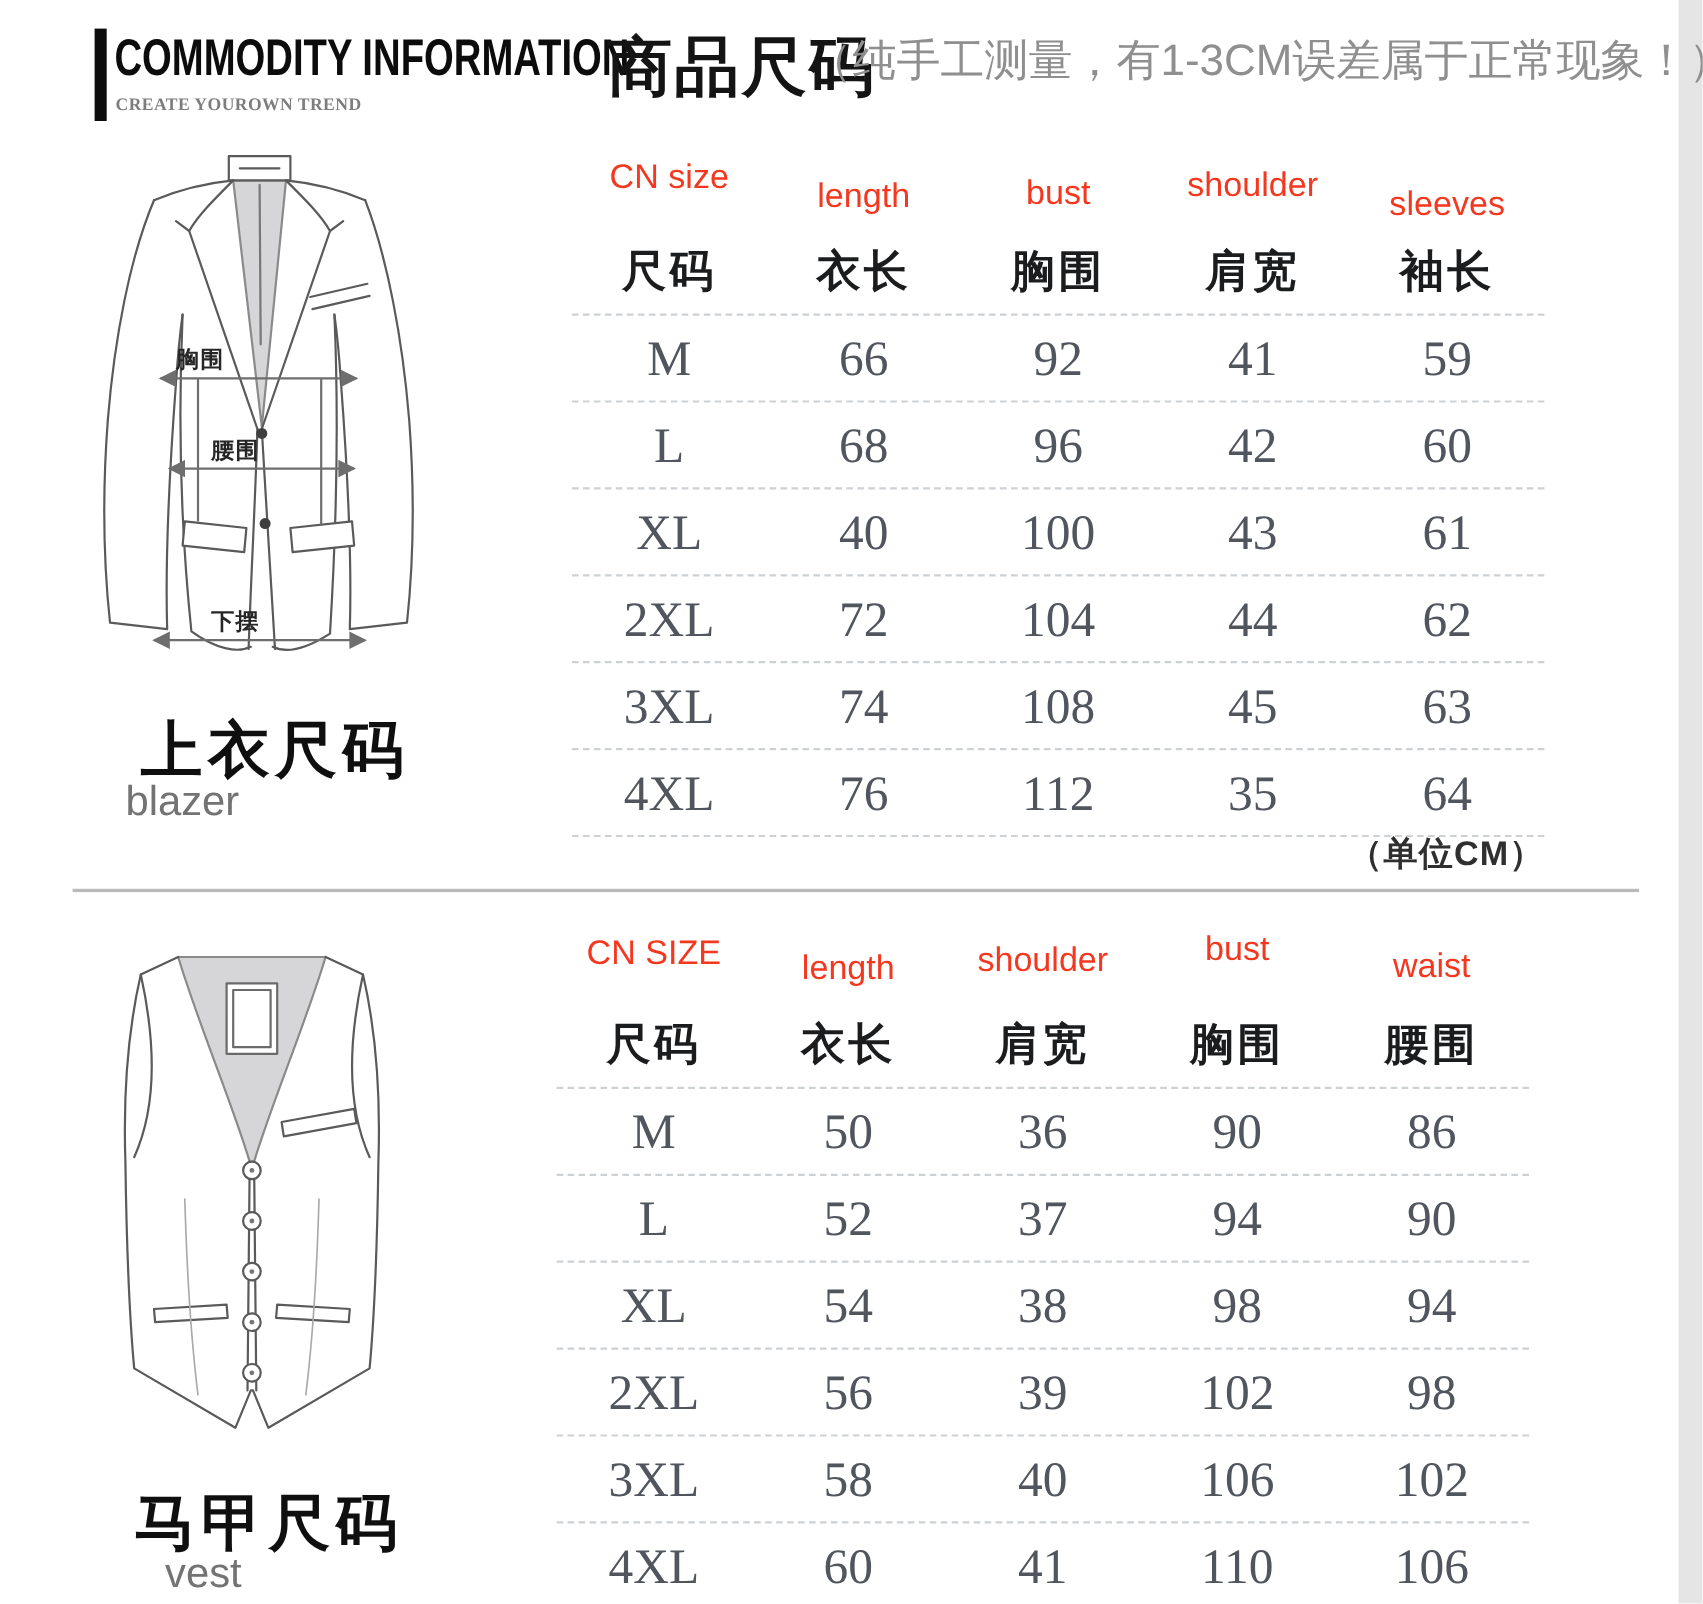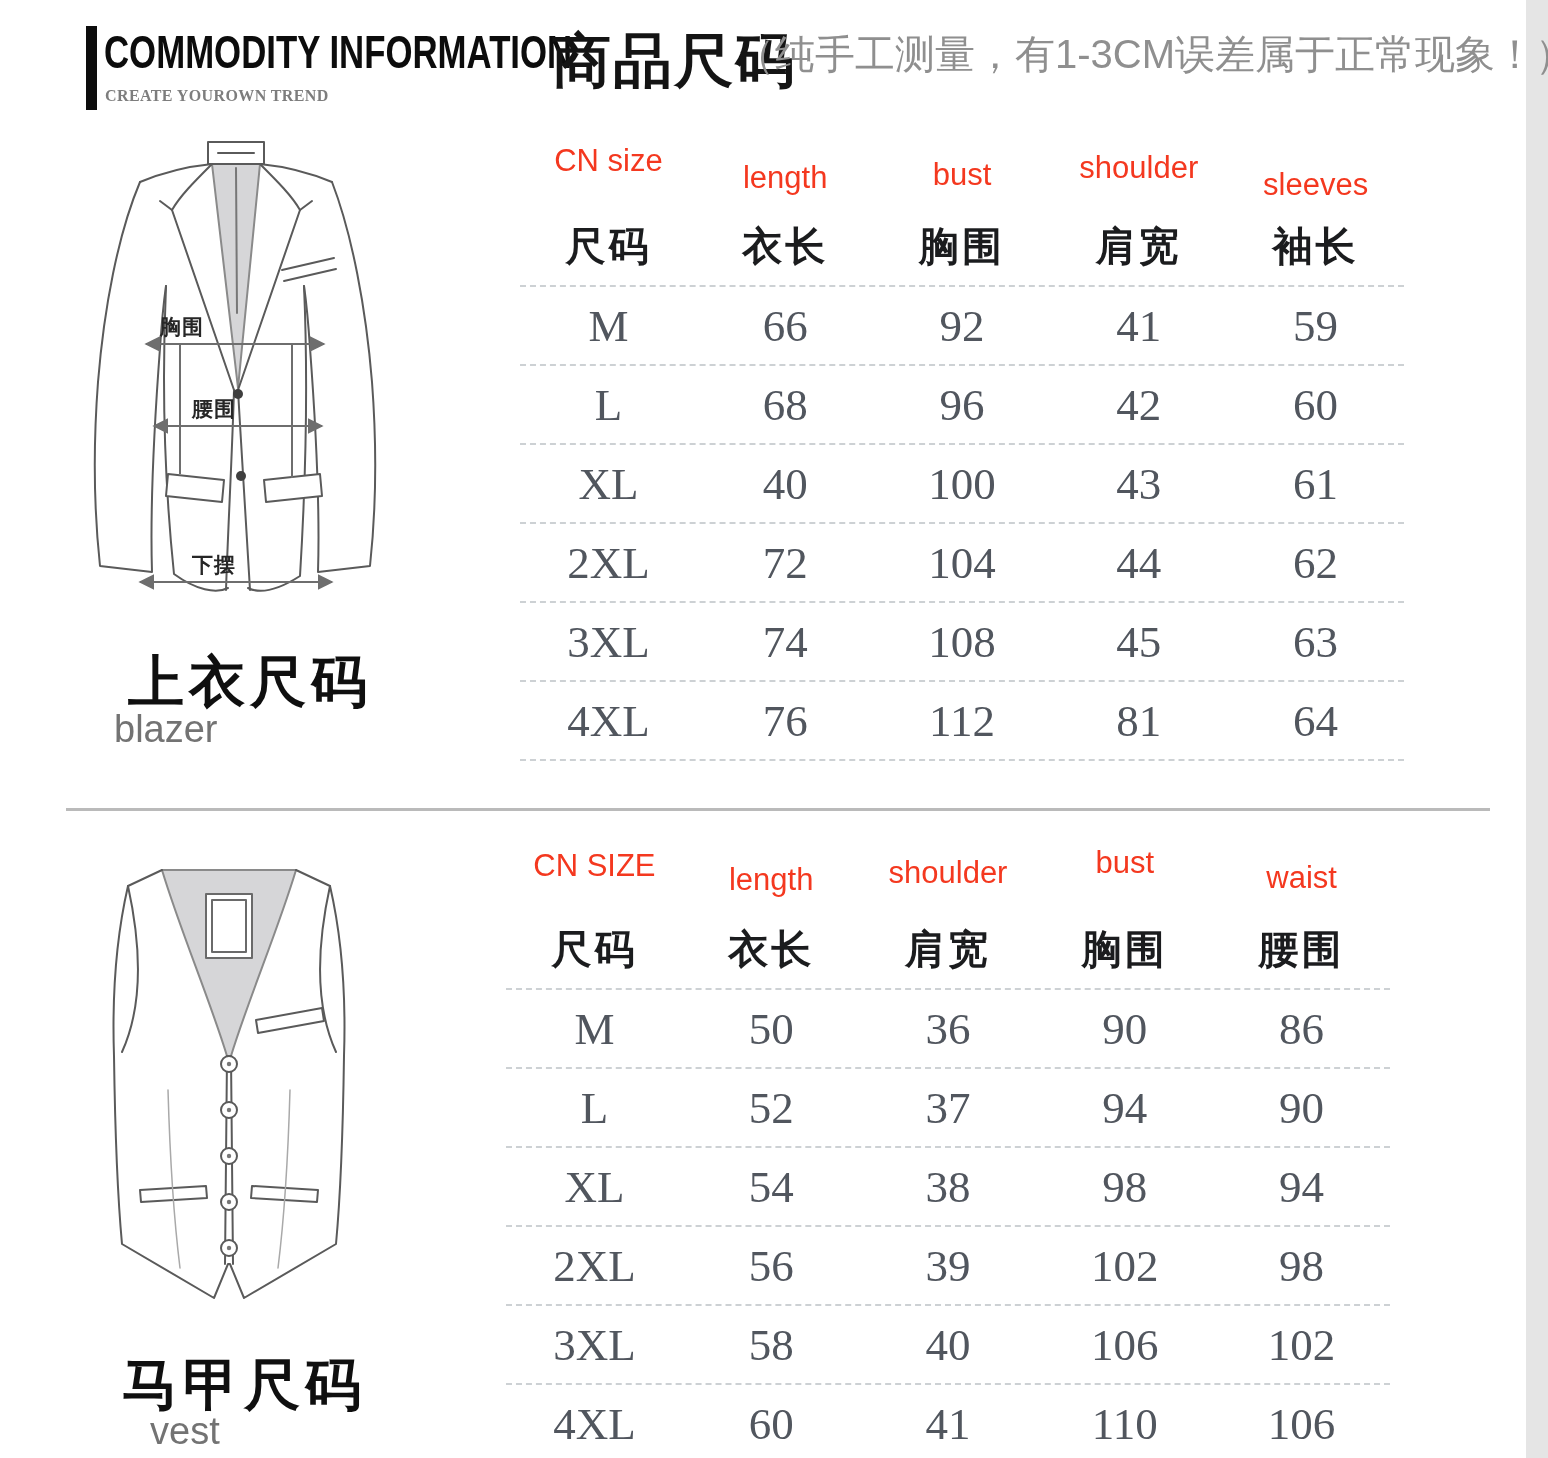--- a/index.html
+++ b/index.html
@@ -158,24 +158,25 @@
         <span>3XL</span>
         <span>74</span>
         <span>108</span>
         <span>45</span>
         <span>63</span>
       </div>
       <div class="trow row-data">
         <span>4XL</span>
         <span>76</span>
         <span>112</span>
-        <span>81</span>
+        <span>35</span>
         <span>64</span>
       </div>
     </div>
+  <div class="unit-note" style="left:520px;top:755px;width:884px;">（单位CM）</div>
 
   <div class="divider"></div>
 
   <svg class="fig" style="left:70px;top:860px;" width="318" height="458" viewBox="0 0 318 458">
     <g stroke="#5a5a5a" stroke-width="2" fill="none" stroke-linejoin="round" stroke-linecap="round">
 
       <path d="M92,10 L226,10 C208,70 178,140 161,196 L157,196 C140,140 110,70 92,10 Z" fill="#d6d6d8" stroke="#8a8a8a"></path>
 
       <rect x="136" y="34" width="46" height="64" fill="#ffffff" stroke="#6a6a6a"></rect>
       <rect x="142" y="40" width="34" height="52" fill="none" stroke="#6a6a6a"></rect>

